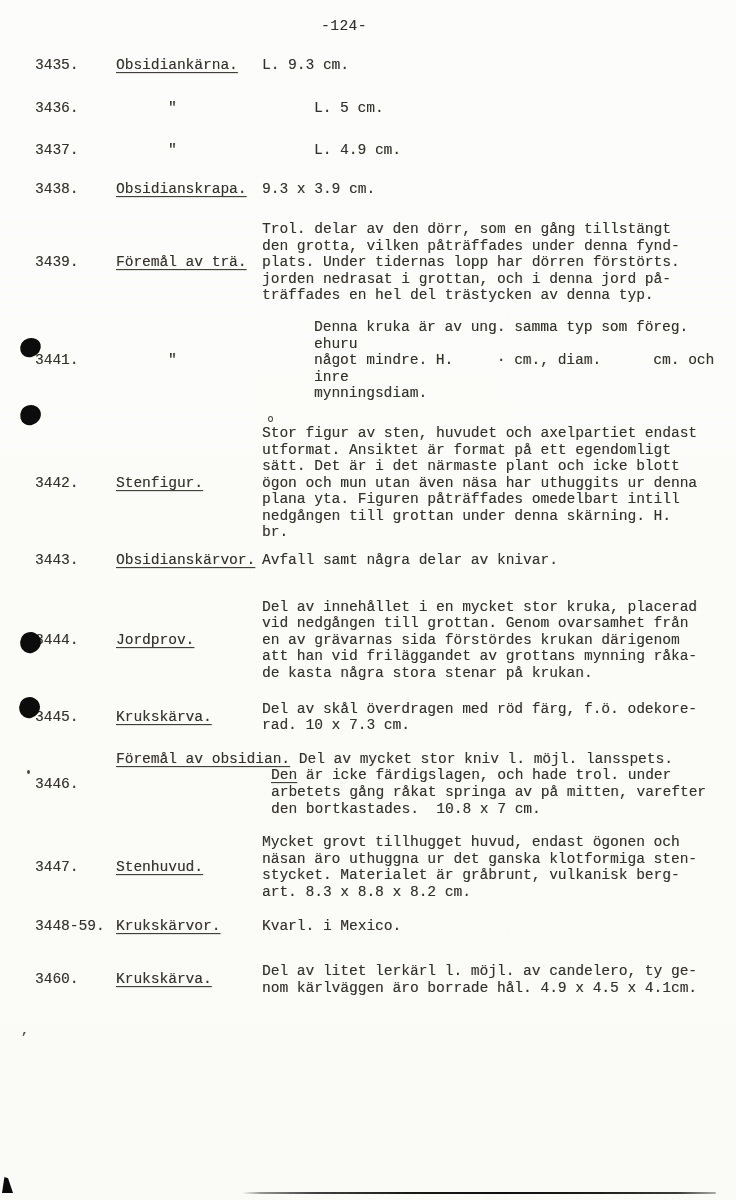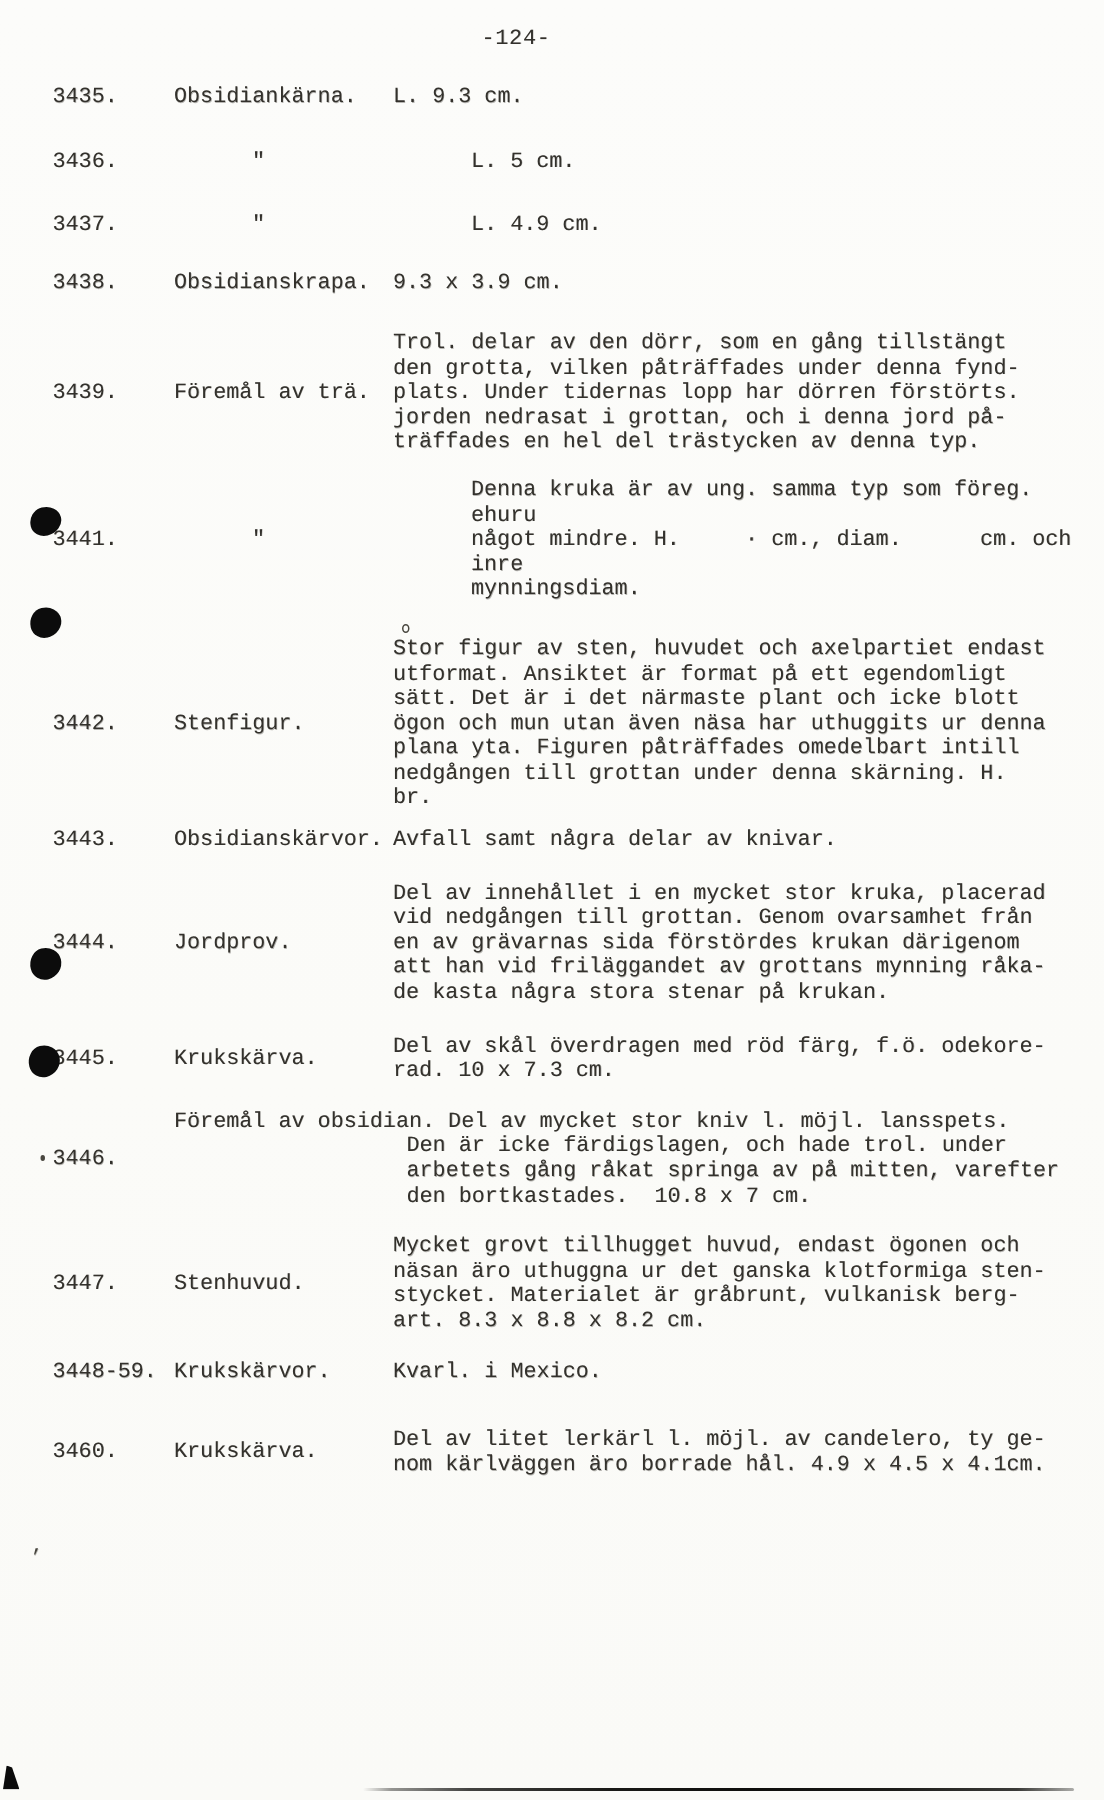--- a/index.html
+++ b/index.html
@@ -23,20 +23,21 @@
     width: fit-content;
     margin: 0 0 22px 286px;
     letter-spacing: 0.5px;
   }
   .inv-label { margin-bottom: 23px; }
   .row { display: flex; align-items: center; }
   .col-num  { flex: 0 0 81px;  white-space: pre; }
   .col-name { flex: 0 0 146px; white-space: pre; }
   .col-desc { flex: 1 1 auto;  white-space: pre-wrap; }
   .uline {
+    text-decoration: underline;
     text-underline-offset: 3px;
     text-decoration-thickness: 1.4px;
     text-decoration-color: #413f39;
   }
   .ditto { padding-left: 52px; }
   
   .hang {
     flex: 1 1 auto;
     padding-left: 155px;
     text-indent: -155px;
@@ -138,21 +139,21 @@
     <span class="col-name"><span class="uline">Stenfigur.</span></span>
     <span class="col-desc">Stor figur av sten, huvudet och axelpartiet endast
 utformat. Ansiktet är format på ett egendomligt
 sätt. Det är i det närmaste plant och icke blott
 ögon och mun utan även näsa har uthuggits ur denna
 plana yta. Figuren påträffades omedelbart intill
 nedgången till grottan under denna skärning. H.
 br.</span>
   </div>
 
-  <div class="row" style="margin-bottom:19px">
+  <div class="row" style="margin-bottom:30px">
     <span class="col-num">3443.</span>
     <span class="col-name"><span class="uline">Obsidianskärvor.</span></span>
     <span class="col-desc">Avfall samt några delar av knivar.</span>
   </div>
 
   <div class="row" style="margin-bottom:19px">
     <span class="col-num">3444.</span>
     <span class="col-name"><span class="uline">Jordprov.</span></span>
     <span class="col-desc">Del av innehållet i en mycket stor kruka, placerad
 vid nedgången till grottan. Genom ovarsamhet från

